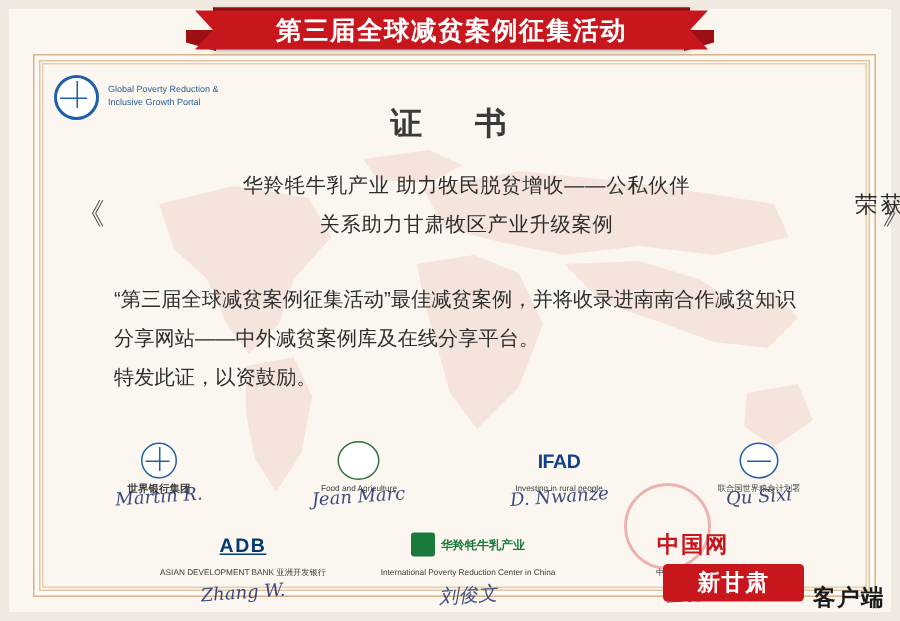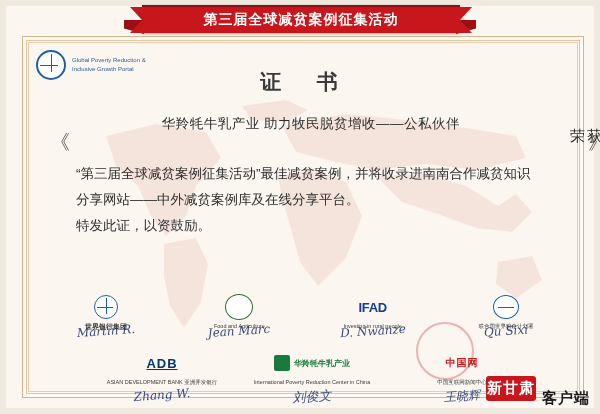--- a/index.html
+++ b/index.html
@@ -25,21 +25,21 @@
     position:absolute;left:22px;top:36px;width:548px;height:348px;
     border:1px solid #e7cfae;
   }
 
   
   .banner{
     position:absolute;left:142px;top:5px;width:318px;height:26px;
     background:#c8161d;
     border-top:2px solid #8e0f13;
     display:flex;align-items:center;justify-content:center;
-    color:#ffffff;font-size:14px;font-weight:bold;letter-spacing:1px;
+    color:#ffffff;font-size:17px;font-weight:bold;letter-spacing:1px;
     box-shadow:0 1px 3px rgba(0,0,0,.3);
     z-index:6;
   }
   .banner:before,.banner:after{
     content:"";position:absolute;top:0;width:0;height:0;
     border-top:13px solid #c8161d;border-bottom:13px solid #c8161d;
   }
   .banner:before{left:-12px;border-left:12px solid transparent;}
   .banner:after{right:-12px;border-right:12px solid transparent;}
 
@@ -104,27 +104,27 @@
   
   .sigrow{position:absolute;left:40px;top:318px;width:520px;display:flex;justify-content:space-between;z-index:3;}
   .sig{width:120px;text-align:center;font-family:"DejaVu Serif","Liberation Serif",serif;
        font-style:italic;font-size:12px;color:#1a2b6b;opacity:.85;transform:rotate(-4deg);}
 
   
   .orgrow2{position:absolute;left:96px;top:344px;width:420px;display:flex;justify-content:space-between;z-index:3;}
   .adb{font-size:13px;font-weight:bold;color:#003a70;letter-spacing:1px;text-decoration:underline;}
   .iprcc{width:16px;height:16px;background:#1a7a3c;border-radius:2px;display:inline-block;margin-right:4px;}
   .iprcc-t{font-size:8px;color:#1a7a3c;font-weight:bold;}
-  .cn{font-size:10px;font-weight:bold;color:#c8161d;letter-spacing:1px;}
+  .cn{font-size:15px;font-weight:bold;color:#c8161d;letter-spacing:1px;}
 
   
   .brand{position:absolute;right:10px;bottom:6px;display:flex;align-items:center;gap:6px;z-index:7;}
   .brand-badge{
     background:#c8161d;color:#fff;font-size:15px;font-weight:bold;
-    padding:3px 1px;border-radius:3px;letter-spacing:1px;
+    padding:3px 23px;border-radius:3px;letter-spacing:1px;
   }
   .brand-txt{font-size:15px;color:#1b1b1b;font-weight:bold;letter-spacing:1px;margin-top:20px;}
 
   
   .seal{
     position:absolute;right:120px;bottom:28px;width:54px;height:54px;border-radius:50%;
     border:2px solid rgba(200,22,29,.55);opacity:.55;z-index:4;
   }
 </style>
 </head>
@@ -157,20 +157,21 @@
       </div>
     </div>
 
     <div class="cert-title">证 书</div>
 
     <div class="body-block">
       <div class="quote-l">《</div>
       <div class="quote-r">》</div>
       <div class="huoju">荣获</div>
       <div class="line center">华羚牦牛乳产业  助力牧民脱贫增收——公私伙伴</div>
+      <div class="line center">关系助力甘肃牧区产业升级案例</div>
       <div class="p2">“第三届全球减贫案例征集活动”最佳减贫案例，并将收录进南南合作减贫知识</div>
       <div class="p3">分享网站——中外减贫案例库及在线分享平台。</div>
       <div class="p3">特发此证，以资鼓励。</div>
     </div>
 
     <div class="orgrow">
       <div class="org">
         <div class="glyph">
             <div class="circ"></div>
           </div>

